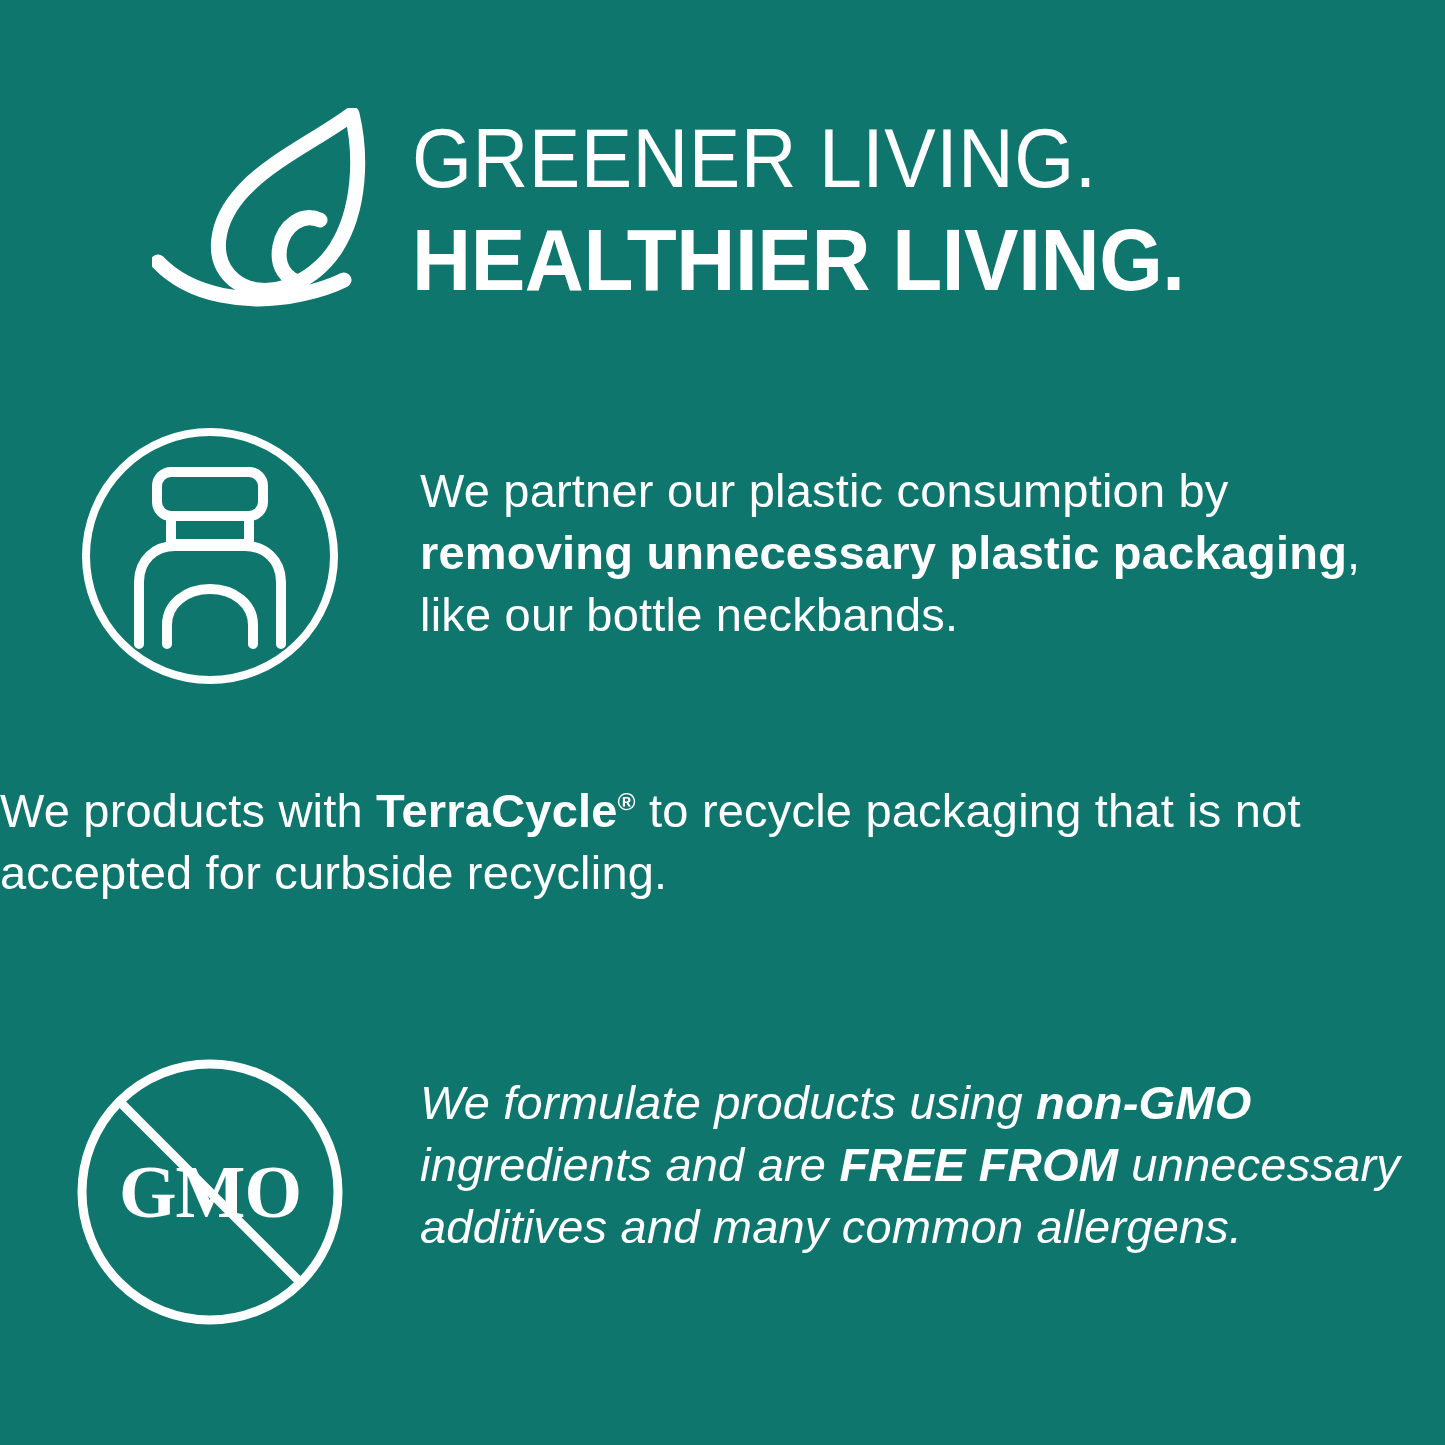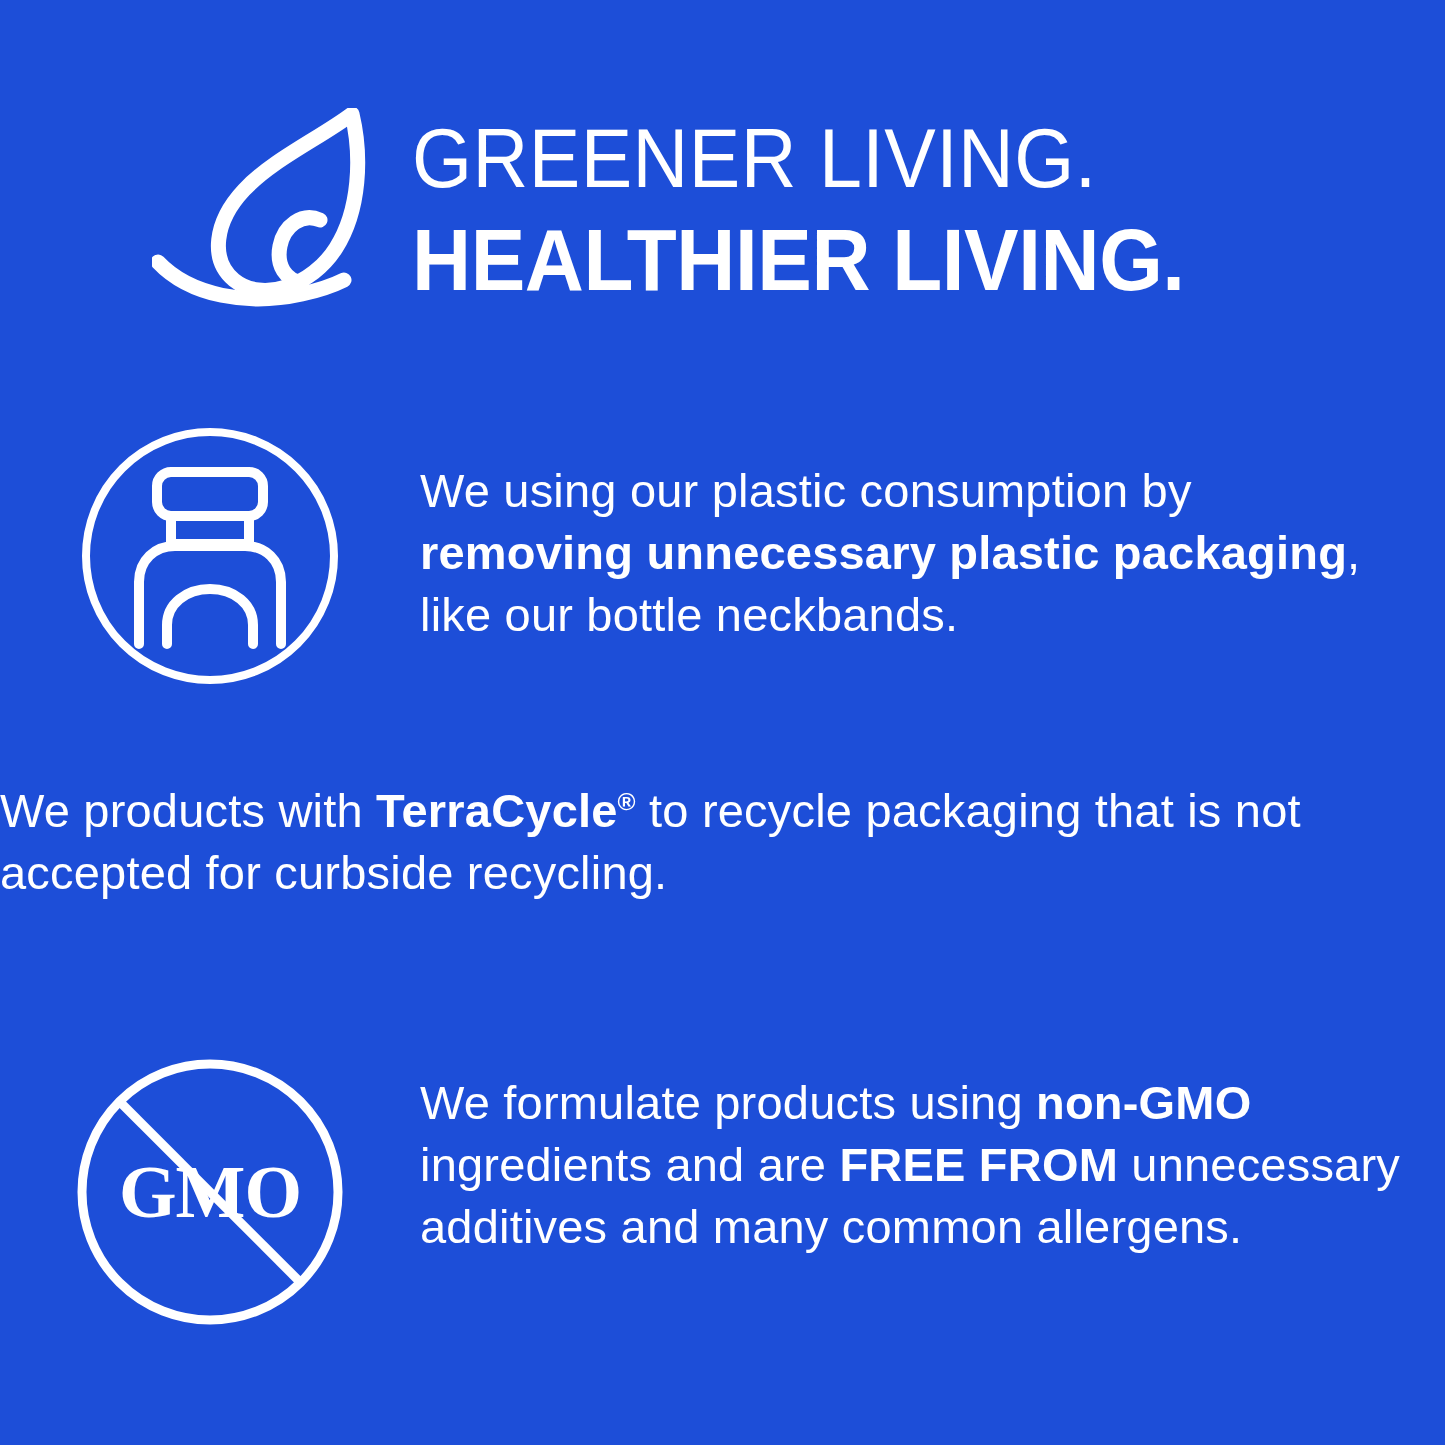--- a/index.html
+++ b/index.html
@@ -13,21 +13,21 @@
     background: #0f74b4;
     font-family: "Liberation Sans", sans-serif;
     overflow: hidden;
     position: relative;
   }
 
   .page {
     position: relative;
     width: 1445px;
     height: 1445px;
-    background: #1d4ed8;
+    background: #0f766e;
     box-sizing: border-box;
     padding-left: 23px;
   }
 
   
   .header {
     position: absolute;
     left: 0;
     top: 0;
     width: 1445px;
@@ -119,21 +119,21 @@
     font-weight: 700;
   }
   .body-text sup {
     font-size: 0.52em;
     vertical-align: super;
     line-height: 0;
   }
 
   .row-1 .text-cell { padding-top: 42px; }
   .row-2 .text-cell { padding-top: 40px; }
-  .row-3 .text-cell { padding-top: 22px; }
+  .row-3 .text-cell { padding-top: 22px; font-style: italic; }
 
   
   .bottle-icon {
     width: 268px;
     height: 268px;
     margin-top: 4px;
   }
   .bottle-icon svg { display: block; width: 100%; height: 100%; }
 
   
@@ -249,21 +249,21 @@
           <path d="M91 222
                    L91 203
                    C 91 182, 110 167, 134 167
                    C 158 167, 177 182, 177 203
                    L177 222" fill="none" stroke="#ffffff" stroke-width="10" stroke-linecap="round"></path>
         </svg>
       </div>
     </div>
     <div class="text-cell">
       <p class="body-text">
-        <span>We using our plastic consumption by </span><b>removing unnecessary plastic packaging</b><span>, like our bottle neckbands.</span>
+        <span>We partner our plastic consumption by </span><b>removing unnecessary plastic packaging</b><span>, like our bottle neckbands.</span>
       </p>
     </div>
   </div>
 
   <div class="row row-2">
     <div class="text-cell">
       <p class="body-text">
         <span>We products with </span><b>TerraCycle</b><b><sup>®</sup></b><span> to recycle packaging that is not accepted for curbside recycling.</span>
       </p>
     </div>

